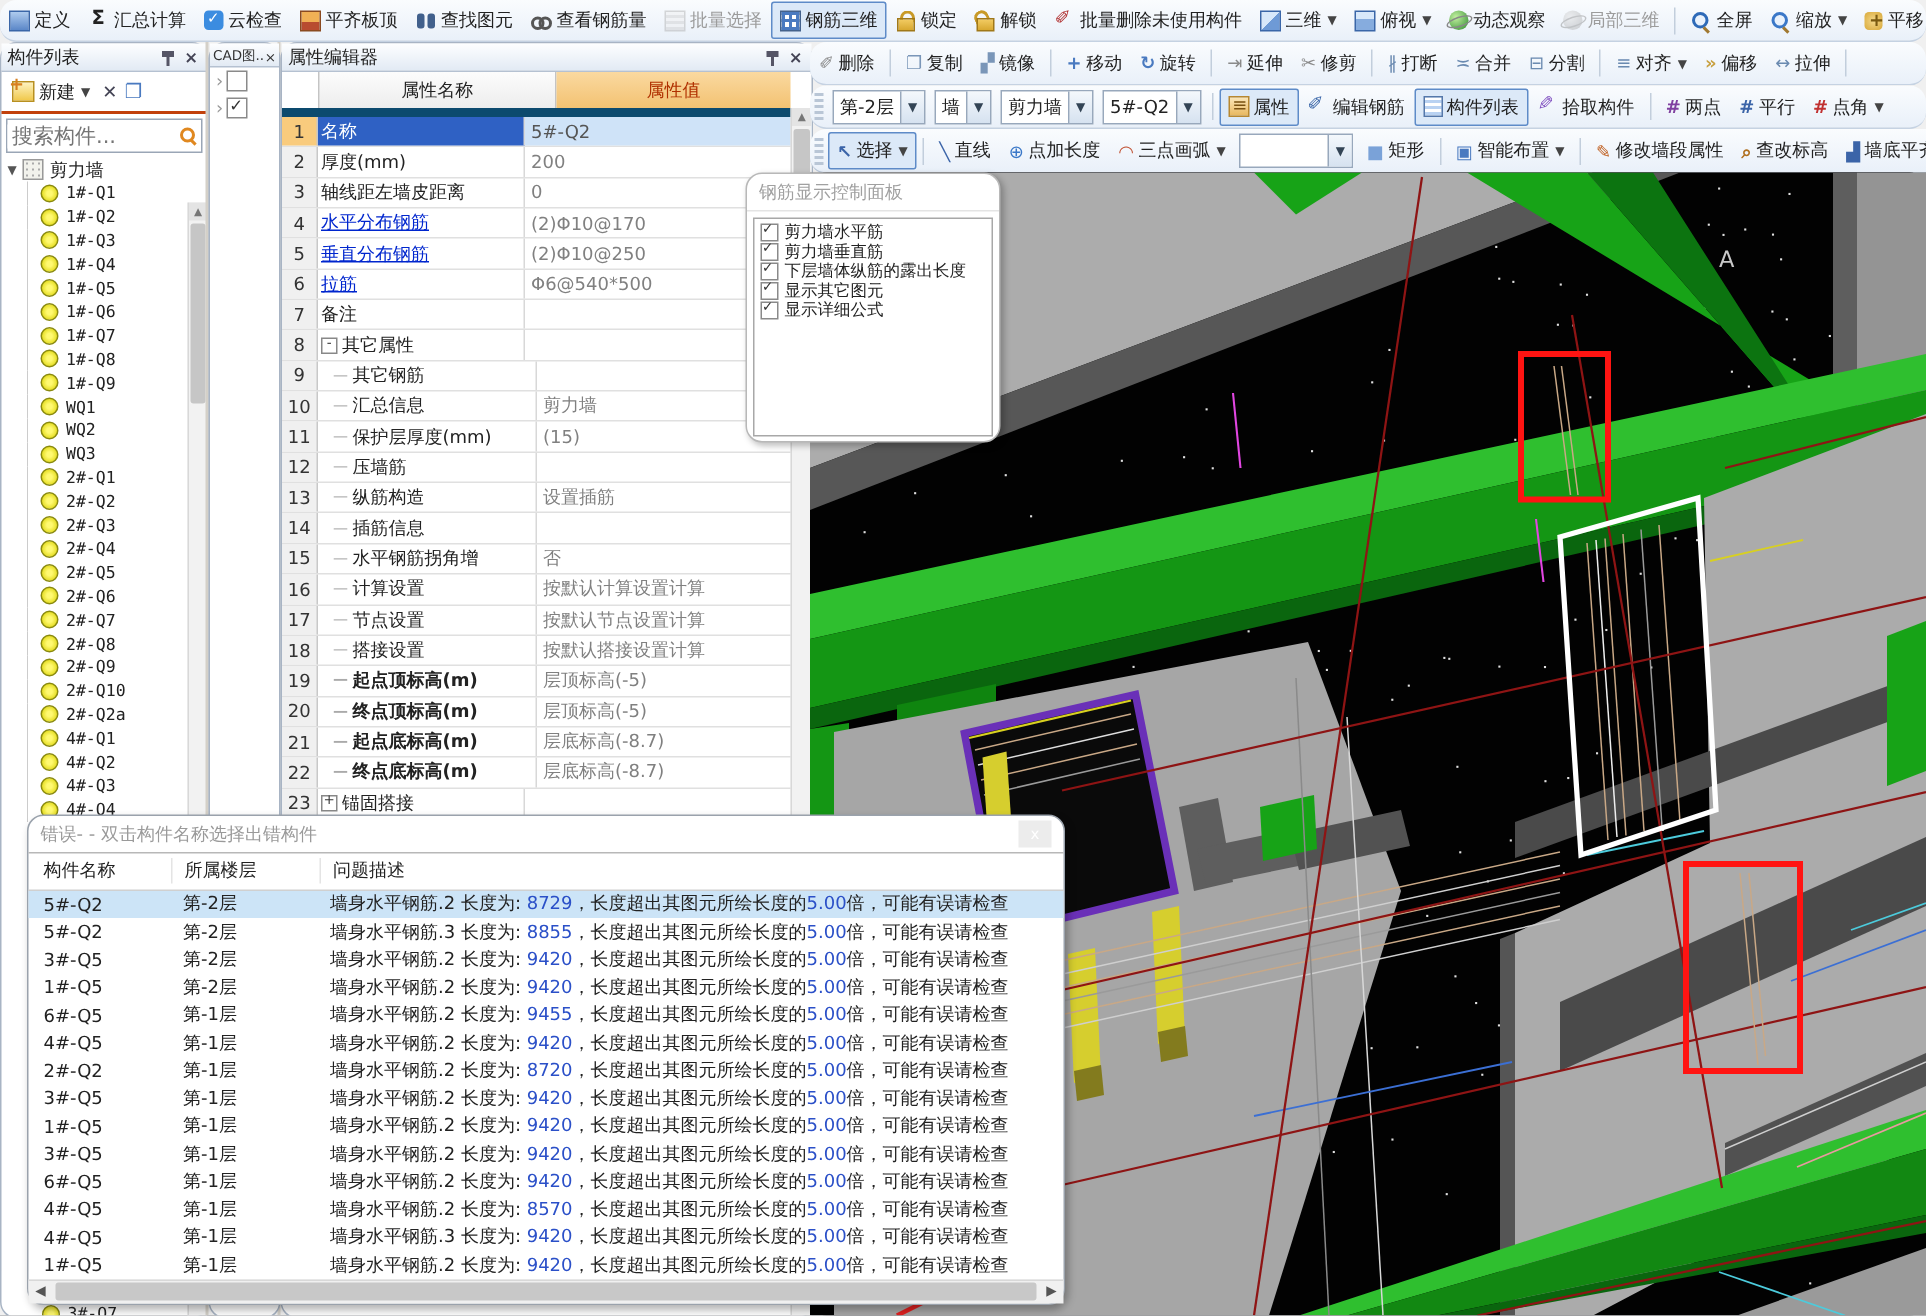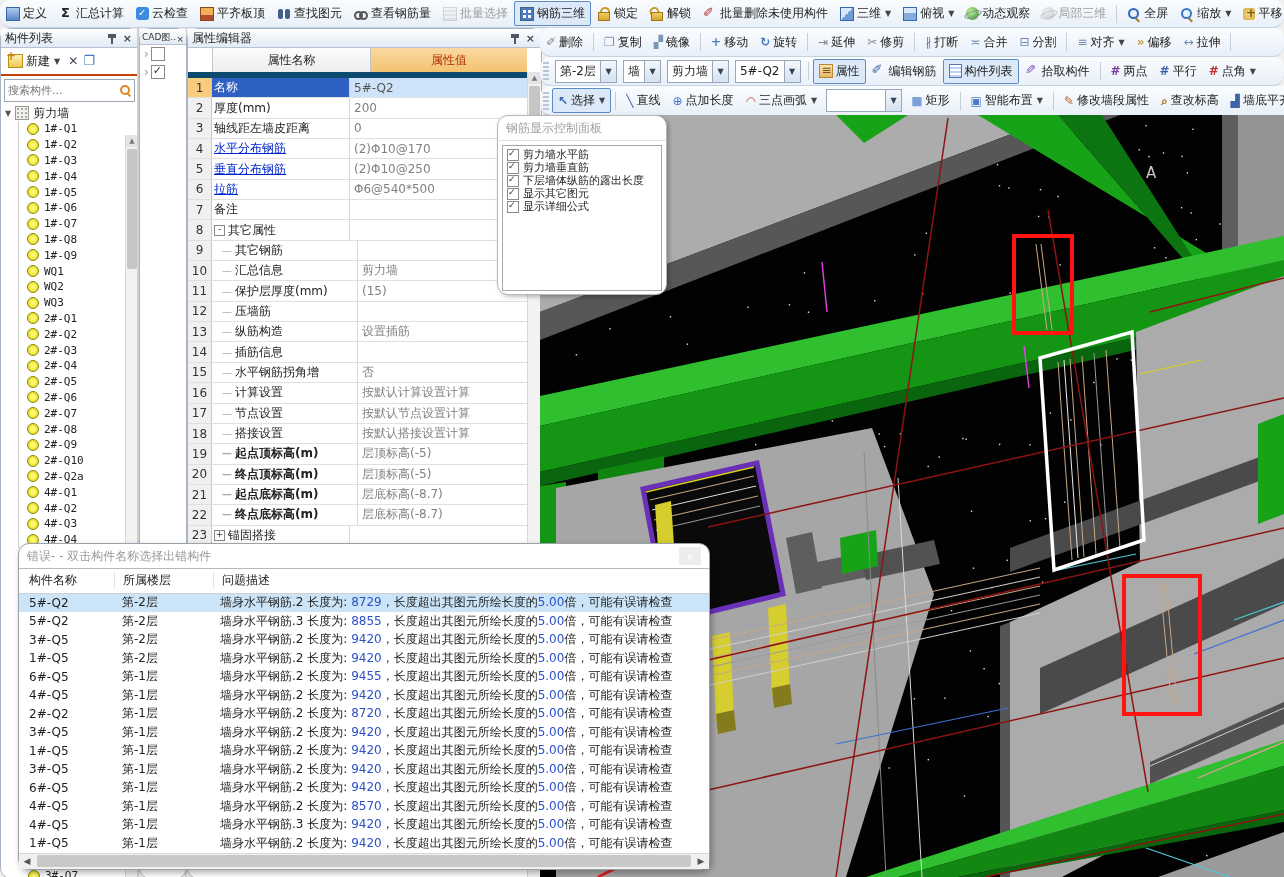--- a/index.html
+++ b/index.html
@@ -88,21 +88,21 @@
   .pin::before{content:"";position:absolute;left:4px;top:3px;width:2px;height:8px;background:#556;}
   .pin::after{content:"";position:absolute;left:1px;top:1px;width:8px;height:4px;background:#556;}
   .xbtn{color:#445;font-weight:700;font-size:11px;padding:0 2px;}
   
   #leftpanel{left:0;top:28px;width:137px;height:849px;}
   .ltools{height:26px;display:flex;align-items:center;gap:5px;padding:0 4px;border-bottom:2px solid #c2410c;}
   .ic-new{width:13px;height:12px;background:linear-gradient(#FDF2C0,#F0C84A);border:1px solid #B89020;position:relative;}
   .ic-new::before{content:"+";position:absolute;left:-3px;top:-6px;color:#D88020;font-weight:700;}
   .ic-copy2::before{content:"❐";color:#4A7AC0;font-size:13px;}
   .searchrow{margin:3px 3px;height:21px;border:1px solid #9AA6B6;display:flex;align-items:center;background:#FFF;}
-  .searchrow input{border:none;outline:none;flex:1;width:70px;font-size:11px;color:#888;padding:0 3px;font-family:inherit;}
+  .searchrow input{border:none;outline:none;flex:1;width:70px;font-size:14px;color:#888;padding:0 3px;font-family:inherit;}
   .mag{width:11px;height:11px;position:relative;margin-right:3px;}
   .mag::before{content:"";position:absolute;left:0;top:0;width:6px;height:6px;border:2px solid #E08820;border-radius:50%;}
   .mag::after{content:"";position:absolute;right:0;bottom:0;width:4px;height:2px;background:#E08820;transform:rotate(45deg);}
   .tree{position:relative;font-family:"DejaVu Sans Mono",monospace;font-size:11px;}
   .troot{display:flex;align-items:center;gap:4px;height:16px;padding-left:4px;font-family:"DejaVu Sans",sans-serif;font-size:12px;}
   .tarrow{font-size:8px;color:#555;}
   .wallic{width:12px;height:12px;background:#F2F2EC;border:1px solid #999;background-image:radial-gradient(#AAA 1px,transparent 1px);background-size:4px 4px;flex:none;}
   .titem{display:flex;align-items:center;gap:5px;height:15.8px;padding-left:26px;white-space:nowrap;background:
      linear-gradient(to right,transparent 17px,#CCC 17px,#CCC 18px,transparent 18px);}
   .flower{width:10px;height:10px;border-radius:50%;background:radial-gradient(circle,#FFF970 25%,#E4DC20 75%);border:1px solid #8A8A10;flex:none;}

